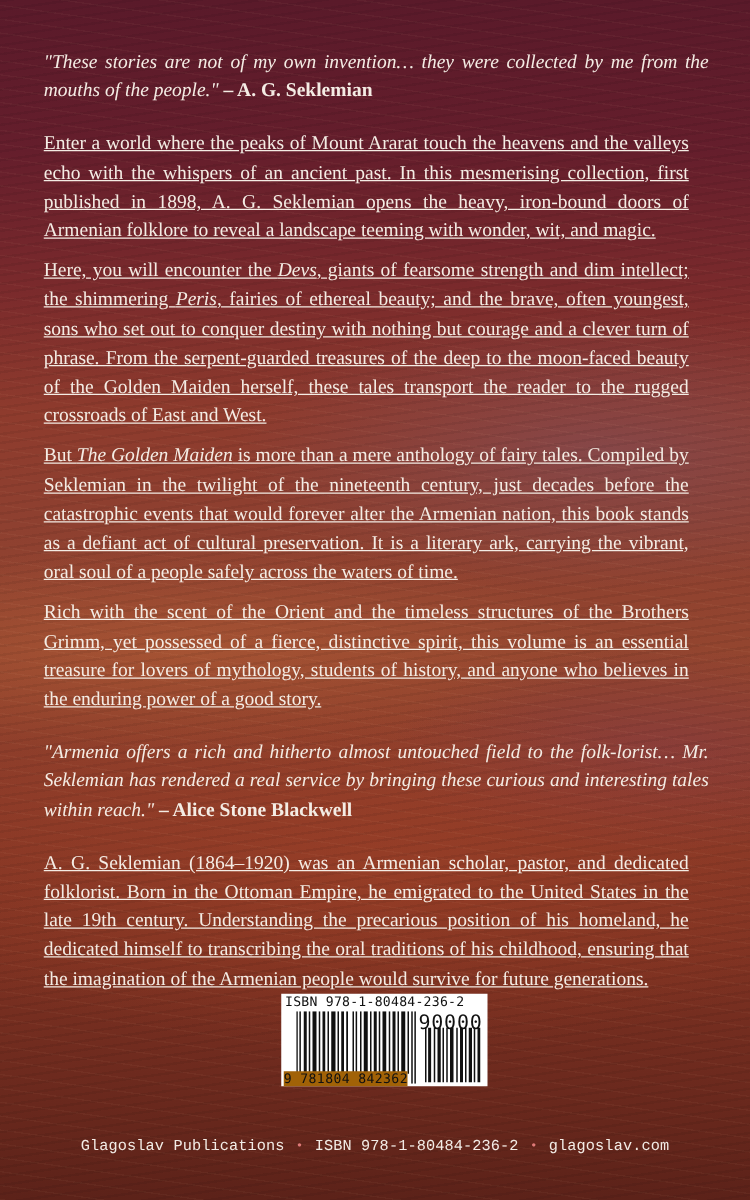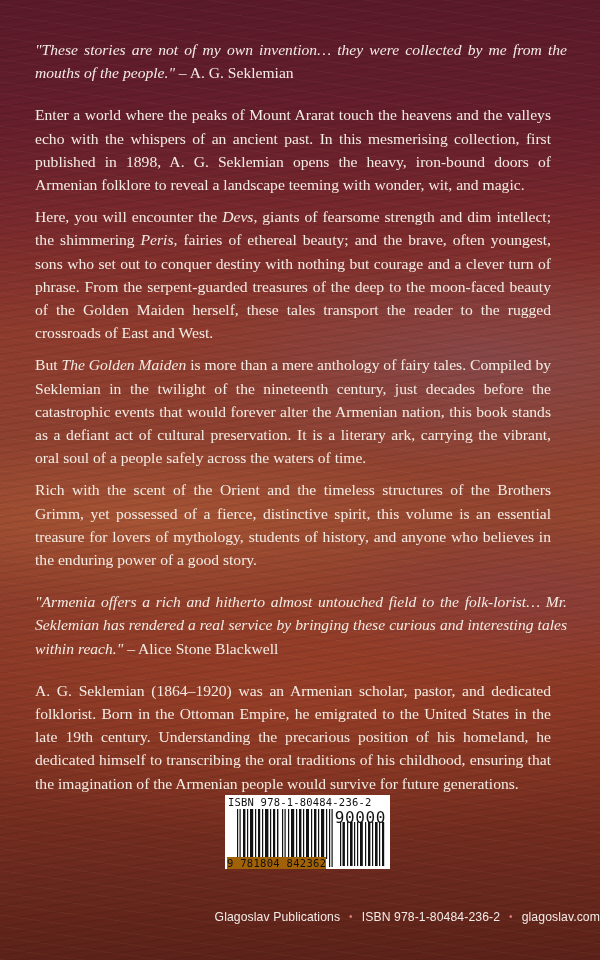--- a/index.html
+++ b/index.html
@@ -29,36 +29,36 @@
     background:
       repeating-linear-gradient(172deg, rgba(0,0,0,0.06) 0 2px, transparent 2px 7px),
       repeating-linear-gradient(8deg, rgba(255,200,160,0.04) 0 1px, transparent 1px 11px);
   }
   .content {
     position: absolute; left: 35px; top: 38px; width: 532px;
     font-size: 15.6px; line-height: 23.2px; text-align: justify;
     hyphens: auto;
   }
   .quote { font-style: italic; margin: 0 0 19px 0; }
-  .quote .attr { font-style: normal; }
-  p { margin: 0 16px 9px 0; }
+  .quote .attr { font-style: normal; font-weight: bold; }
+  p { margin: 0 16px 9px 0; text-decoration: underline; }
   .gap { height: 10px; }
   .barcode-box {
     position: absolute; left: 225px; top: 795px; width: 165px; height: 74px;
     background: #ffffff; color: #111;
     font-family: "DejaVu Sans Mono", "Liberation Mono", monospace;
   }
   .isbn-top { position: absolute; left: 3px; top: 1px; font-size: 10.5px; letter-spacing: 0.2px; }
   .price { position: absolute; right: 4px; top: 13px; font-size: 16px; letter-spacing: 0.6px; }
   .ean-digits { position: absolute; left: 2px; bottom: 0px; font-size: 10.5px; letter-spacing: 0.3px; background:#a16207; }
   .bars-main { position: absolute; left: 12px; top: 14px; width: 98px; height: 58px; }
   .bars-addon { position: absolute; left: 115px; top: 27px; width: 45px; height: 44px; }
   .footer {
-    position: absolute; left: 0; right: 0; top: 910px; text-align: right;
-    font-family: Liberation Sans, sans-serif;
+    position: absolute; left: 0; right: 0; top: 910px; text-align: center;
+    font-family: Liberation Mono, monospace;
     font-size: 12.2px; color: #f3ece6; letter-spacing: 0.1px;
   }
   .footer .dot { color: #e07a78; margin: 0 9px; font-size: 10px; position: relative; top: -1px; }
 </style>
 </head>
 <body>
 
 <div class="texture"></div>
 
 <div class="content">

